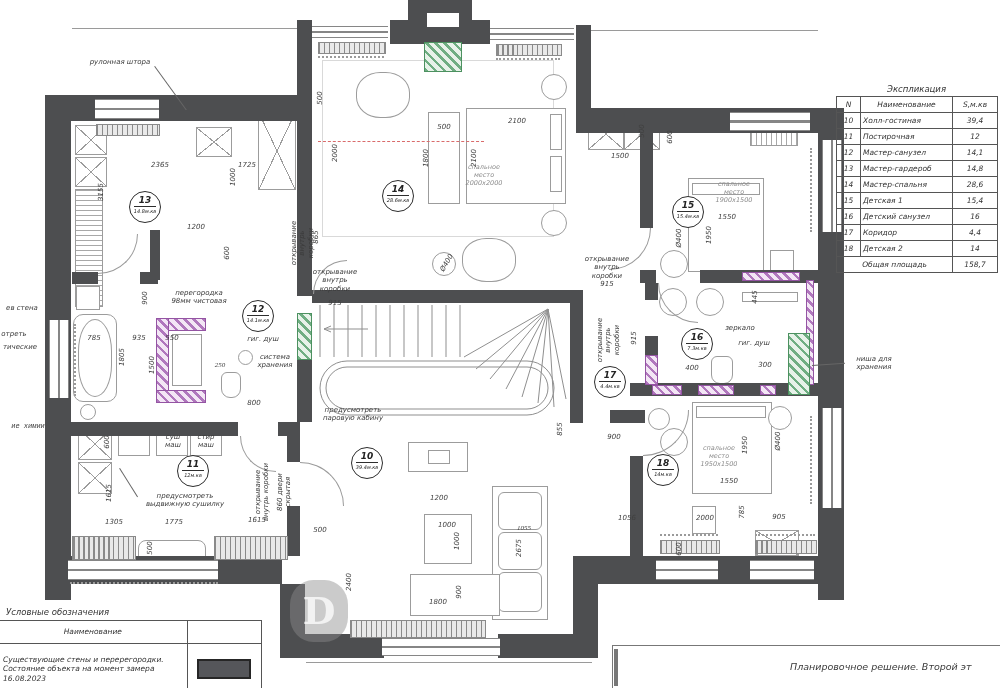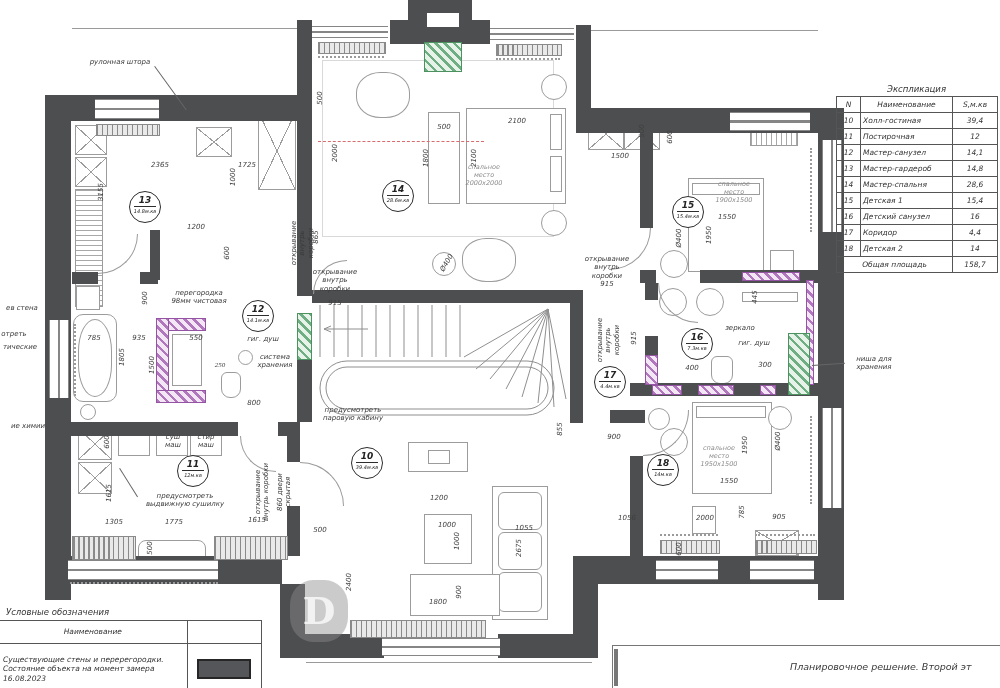--- a/index.html
+++ b/index.html
@@ -317,21 +317,21 @@
 маш</div>
     <div class="ann" style="left: 185px; top: 500px;">предусмотреть
 выдвижную сушилку</div>
     <div class="ann" style="left: 262px; top: 492px; transform: translate(-50%, -50%) rotate(-90deg);">открывание
 внутрь коробки</div>
     <div class="ann" style="left: 284px; top: 492px; transform: translate(-50%, -50%) rotate(-90deg);">860 двери
 скрытая</div>
     <div class="ann" style="left: 22px; top: 308px;">ев стена</div>
     <div class="ann" style="left: 14px; top: 334px;">отреть</div>
     <div class="ann" style="left: 20px; top: 347px;">тические</div>
-    <div class="ann" style="left: 28px; top: 426px;">ие химии</div>
+    <div class="ann" style="left: 28px; top: 426px; font-family: Liberation Mono, monospace;">ие химии</div>
     <div class="ann" style="left: 447px; top: 263px; transform: translate(-50%, -50%) rotate(-60deg);">Ø400</div>
     <div class="ann" style="left: 679px; top: 238px; transform: translate(-50%, -50%) rotate(-90deg);">Ø400</div>
     <div class="ann" style="left: 778px; top: 441px; transform: translate(-50%, -50%) rotate(-90deg);">Ø400</div>
     <div class="dim" style="left: 160px; top: 165px;">2365</div>
     <div class="dim" style="left: 247px; top: 165px;">1725</div>
     <div class="dim" style="left: 101px; top: 192px; transform: translate(-50%, -50%) rotate(-90deg);">3155</div>
     <div class="dim" style="left: 233px; top: 177px; transform: translate(-50%, -50%) rotate(-90deg);">1000</div>
     <div class="dim" style="left: 196px; top: 227px;">1200</div>
     <div class="dim" style="left: 227px; top: 253px; transform: translate(-50%, -50%) rotate(-90deg);">600</div>
     <div class="dim" style="left: 320px; top: 98px; transform: translate(-50%, -50%) rotate(-90deg);">500</div>
@@ -352,37 +352,37 @@
     <div class="dim" style="left: 627px; top: 518px;">1056</div>
     <div class="dim" style="left: 705px; top: 518px;">2000</div>
     <div class="dim" style="left: 779px; top: 517px;">905</div>
     <div class="dim" style="left: 729px; top: 481px;">1550</div>
     <div class="dim" style="left: 745px; top: 445px; transform: translate(-50%, -50%) rotate(-90deg);">1950</div>
     <div class="dim" style="left: 742px; top: 512px; transform: translate(-50%, -50%) rotate(-90deg);">785</div>
     <div class="dim" style="left: 679px; top: 549px; transform: translate(-50%, -50%) rotate(-90deg);">600</div>
     <div class="dim" style="left: 439px; top: 498px;">1200</div>
     <div class="dim" style="left: 447px; top: 525px;">1000</div>
     <div class="dim" style="left: 457px; top: 541px; transform: translate(-50%, -50%) rotate(-90deg);">1000</div>
-    <div class="dim" style="left: 524px; top: 528px;">1055</div>
+    <div class="dim" style="left: 524px; top: 528px; font-family: Liberation Serif, serif;">1055</div>
     <div class="dim" style="left: 519px; top: 548px; transform: translate(-50%, -50%) rotate(-90deg);">2675</div>
     <div class="dim" style="left: 459px; top: 592px; transform: translate(-50%, -50%) rotate(-90deg);">900</div>
     <div class="dim" style="left: 438px; top: 602px;">1800</div>
     <div class="dim" style="left: 320px; top: 530px;">500</div>
     <div class="dim" style="left: 349px; top: 582px; transform: translate(-50%, -50%) rotate(-90deg);">2400</div>
     <div class="dim" style="left: 560px; top: 429px; transform: translate(-50%, -50%) rotate(-90deg);">855</div>
     <div class="dim" style="left: 614px; top: 437px;">900</div>
     <div class="dim" style="left: 107px; top: 442px; transform: translate(-50%, -50%) rotate(-90deg);">600</div>
     <div class="dim" style="left: 109px; top: 493px; transform: translate(-50%, -50%) rotate(-90deg);">1615</div>
     <div class="dim" style="left: 114px; top: 522px;">1305</div>
     <div class="dim" style="left: 174px; top: 522px; text-align: right;">1775</div>
     <div class="dim" style="left: 257px; top: 520px;">1615</div>
     <div class="dim" style="left: 150px; top: 548px; transform: translate(-50%, -50%) rotate(-90deg);">500</div>
     <div class="dim" style="left: 94px; top: 338px;">785</div>
     <div class="dim" style="left: 139px; top: 338px;">935</div>
-    <div class="dim" style="left: 172px; top: 338px; margin-left: 24px;">550</div>
+    <div class="dim" style="left: 172px; top: 338px;">550</div>
     <div class="dim" style="left: 152px; top: 365px; transform: translate(-50%, -50%) rotate(-90deg);">1500</div>
     <div class="dim" style="left: 122px; top: 357px; transform: translate(-50%, -50%) rotate(-90deg);">1805</div>
     <div class="dim" style="left: 220px; top: 365px; font-family: Liberation Serif, serif;">250</div>
     <div class="dim" style="left: 145px; top: 298px; transform: translate(-50%, -50%) rotate(-90deg);">900</div>
     <div class="dim" style="left: 335px; top: 303px;">915</div>
     <div class="dim" style="left: 254px; top: 403px;">800</div>
     <div class="dim" style="left: 316px; top: 237px; transform: translate(-50%, -50%) rotate(-90deg);">865</div>
   </div>
 
 <div id="expl">

